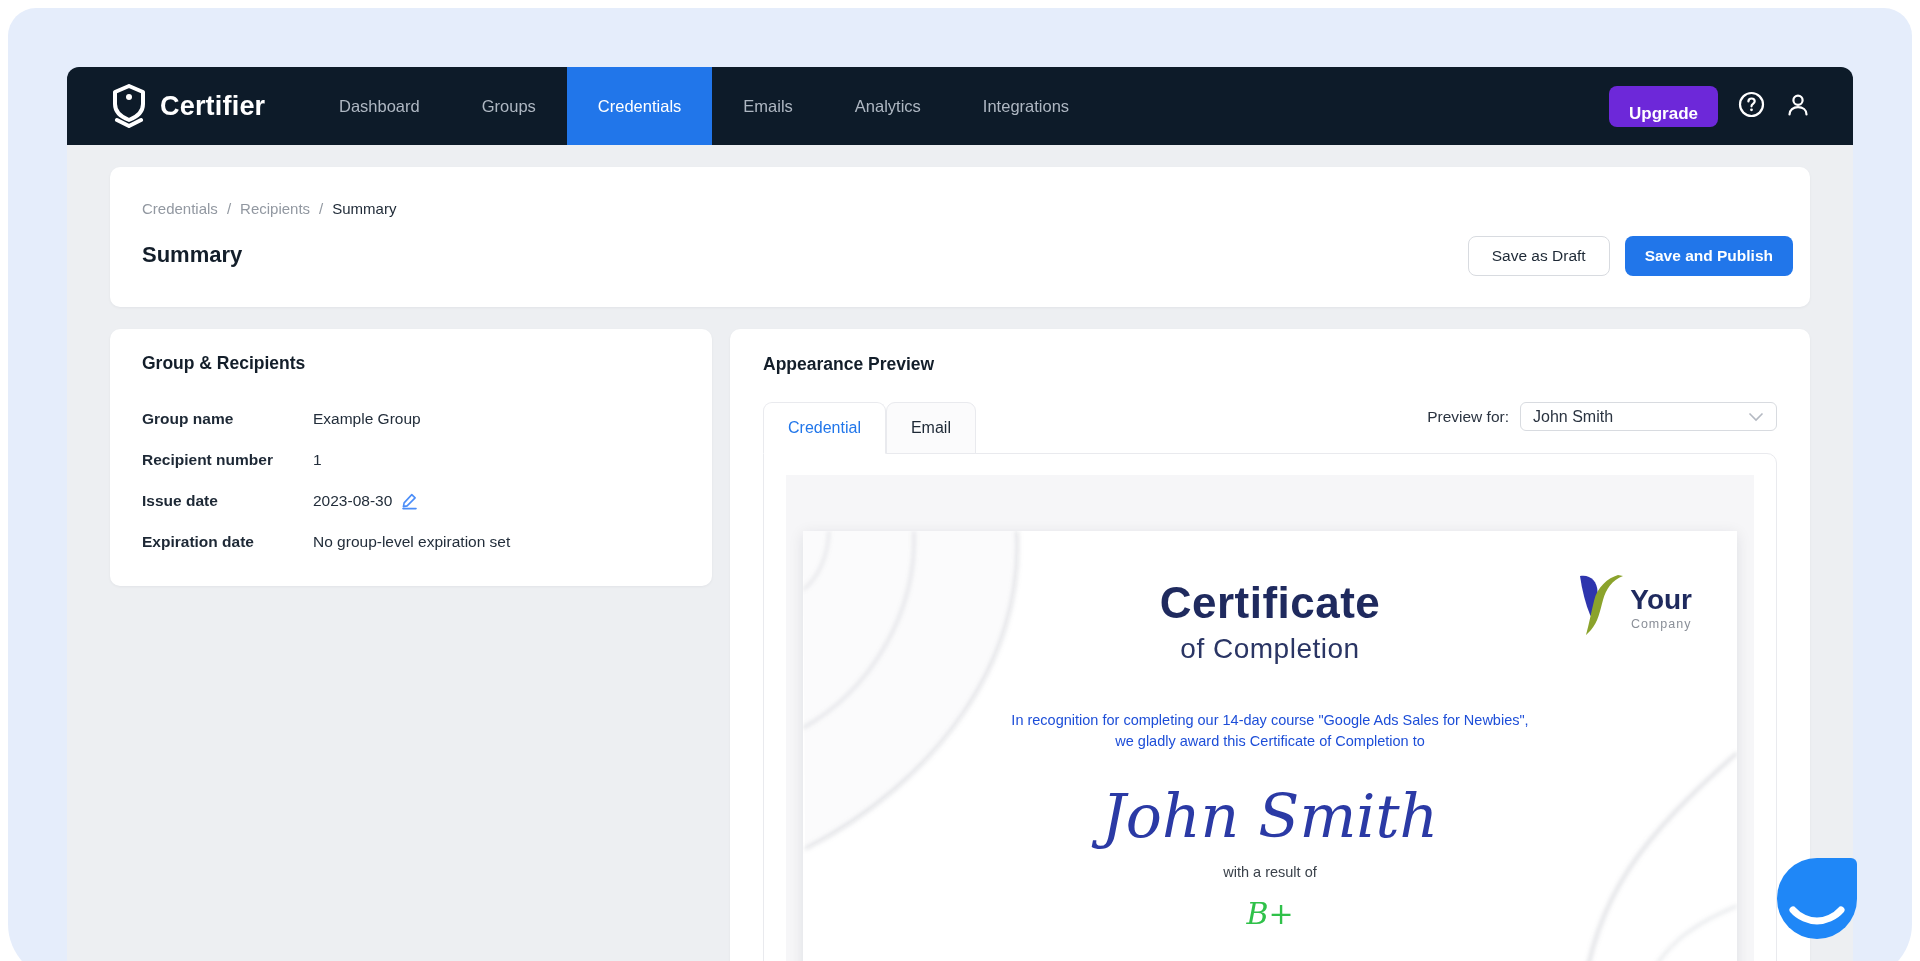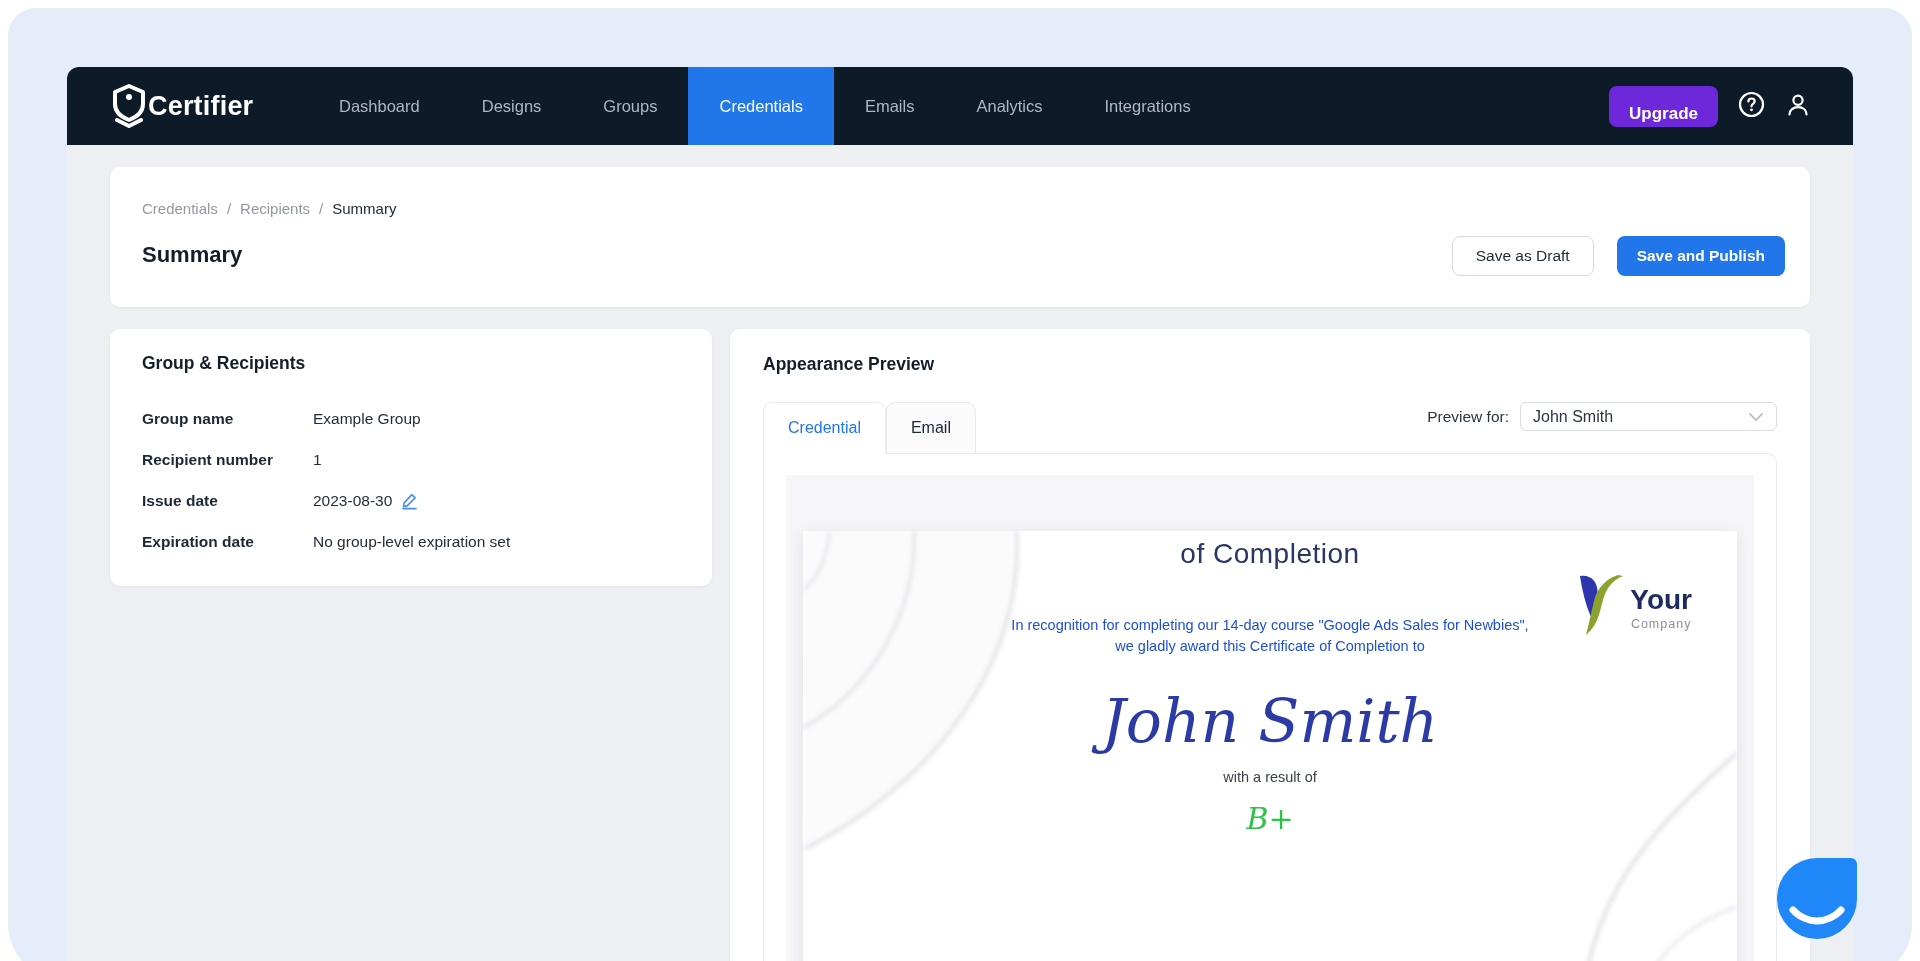--- a/index.html
+++ b/index.html
@@ -4,41 +4,41 @@
 <style>
   * { margin:0; padding:0; box-sizing:border-box; }
   html,body { width:1920px; height:961px; overflow:hidden; background:#ffffff;
     font-family:"Liberation Sans", sans-serif; }
   .frame { position:absolute; left:8px; top:8px; width:1904px; height:972px;
     background:#e5edfb; border-radius:28px 28px 56px 56px; overflow:hidden; }
   .app { position:absolute; left:67px; top:67px; width:1786px; }
   
   .navbar { height:78px; background:#0d1b29; border-radius:12px 12px 0 0;
     display:flex; align-items:stretch; }
-  .nav-logo { display:flex; align-items:center; gap:0; padding-left:43px; width:241px; }
+  .nav-logo { display:flex; align-items:center; gap:12px; padding-left:43px; width:241px; }
   .nav-logo svg { display:block; }
   .logo-text { color:#ffffff; font-size:27px; font-weight:700; letter-spacing:0.2px; }
   .nav-items { display:flex; align-items:stretch; }
   .nav-item { display:flex; align-items:center; padding:0 31px; color:#aeb7c2;
     font-size:16.5px; cursor:pointer; }
   .nav-item.active { background:#2176ea; color:#ffffff; }
   .nav-right { margin-left:auto; display:flex; align-items:center; gap:20px; padding-right:42px; }
   .upgrade-btn { background:#6d28d9; color:#ffffff; border:none; border-radius:8px;
     font-size:17px; font-weight:700; padding:18px 20px; height:41px; cursor:pointer;
     font-family:"Liberation Sans", sans-serif; }
   .icon-btn { background:none; border:none; cursor:pointer; display:flex; align-items:center; }
   
   .app-body { background:#edeff2; padding:22px 43px 0 43px; height:836px; }
   .card { background:#ffffff; border-radius:10px; box-shadow:0 1px 3px rgba(16,24,40,0.05); }
   
   .header-card { height:140px; padding:33px 31px 0 32px; position:relative; }
   .breadcrumb { font-size:15px; color:#9298a1; display:flex; gap:9px; }
   .breadcrumb .crumb-current { color:#1d2835; }
   .page-title { margin-top:25px; font-size:22px; font-weight:700; color:#131e2a; }
-  .header-actions { position:absolute; right:25px; top:69px; display:flex; gap:23px; }
+  .header-actions { position:absolute; right:17px; top:69px; display:flex; gap:15px; }
   .btn-secondary { background:#ffffff; border:1px solid #d8dbe0; border-radius:8px;
     color:#1d2835; font-size:15.5px; font-weight:400; padding:10px 23px; cursor:pointer;
     font-family:"Liberation Sans", sans-serif; }
   .btn-primary { background:#2176ea; border:none; border-radius:8px; color:#ffffff;
     font-size:15.5px; font-weight:700; padding:10px 20px; cursor:pointer;
     font-family:"Liberation Sans", sans-serif; }
   
   .cards-row { display:flex; gap:18px; margin-top:22px; align-items:flex-start; }
   
   .group-card { width:602px; padding:24px 32px; }
@@ -99,21 +99,20 @@
         <svg width="38" height="44" viewBox="0 0 38 44" fill="none">
           <path d="M19 2 L33 8 V20 C33 28 27 33 19 36 C11 33 5 28 5 20 V8 Z" stroke="#ffffff" stroke-width="4" fill="none" stroke-linejoin="round"></path>
           <circle cx="19" cy="13" r="3" fill="#ffffff"></circle>
           <path d="M7 36 L19 42 L31 36" stroke="#ffffff" stroke-width="4" fill="none" stroke-linecap="round" stroke-linejoin="round"></path>
         </svg>
       </span>
       <span class="logo-text">Certifier</span>
     </div>
     <div class="nav-items">
       <div class="nav-item">Dashboard</div>
-      <div class="nav-item">Designs</div>
       <div class="nav-item">Groups</div>
       <div class="nav-item active">Credentials</div>
       <div class="nav-item">Emails</div>
       <div class="nav-item">Analytics</div>
       <div class="nav-item">Integrations</div>
     </div>
     <div class="nav-right">
       <button class="upgrade-btn">Upgrade</button>
       <button class="icon-btn">
         <span>
@@ -210,20 +209,21 @@
                     <feGaussianBlur stdDeviation="2.1"></feGaussianBlur>
                   </filter>
                 </defs>
                 <path d="M 214 0 C 222 130, 132 252, 2 318 L 0 0 Z" fill="#0a1428" opacity="0.016"></path>
                 <path d="M 26 0 C 25 26, 15 47, 0 59" stroke="#878d99" stroke-opacity="0.26" stroke-width="2.2" filter="url(#soft)"></path>
                 <path d="M 111 0 C 114 84, 66 160, 0 197" stroke="#878d99" stroke-opacity="0.26" stroke-width="2.6" filter="url(#soft)"></path>
                 <path d="M 214 0 C 222 130, 132 252, 2 318" stroke="#878d99" stroke-opacity="0.28" stroke-width="3" filter="url(#soft)"></path>
                 <path d="M 934 222 C 840 305, 792 365, 779 470 C 773 520, 774 560, 780 600" stroke="#878d99" stroke-opacity="0.28" stroke-width="3.5" filter="url(#soft)"></path>
                 <path d="M 934 375 C 885 395, 858 418, 842 455 L 832 520" stroke="#878d99" stroke-opacity="0.24" stroke-width="2.6" filter="url(#soft)"></path>
               </svg>
+              <div class="cert-title">Certificate</div>
               <div class="cert-subtitle">of Completion</div>
               <div class="cert-logo">
                 <span>
                   <svg width="50" height="61" viewBox="0 0 50 61" fill="none">
                     <path d="M4 1 C14 -1 21 6 21.5 16 C22 27 19 36 14.5 41 C9.5 29 6 15 4 1 Z" fill="#2e35ad"></path>
                     <path d="M47 1 C36 5 30 14 27 25 C24 36 22 47 15 55 L10 60 C13 49 15 38 18 26 C21 12 32 3 42 0 Z" fill="#8ba32c"></path>
                   </svg>
                 </span>
                 <span>
                   <div class="cert-logo-name">Your</div>

